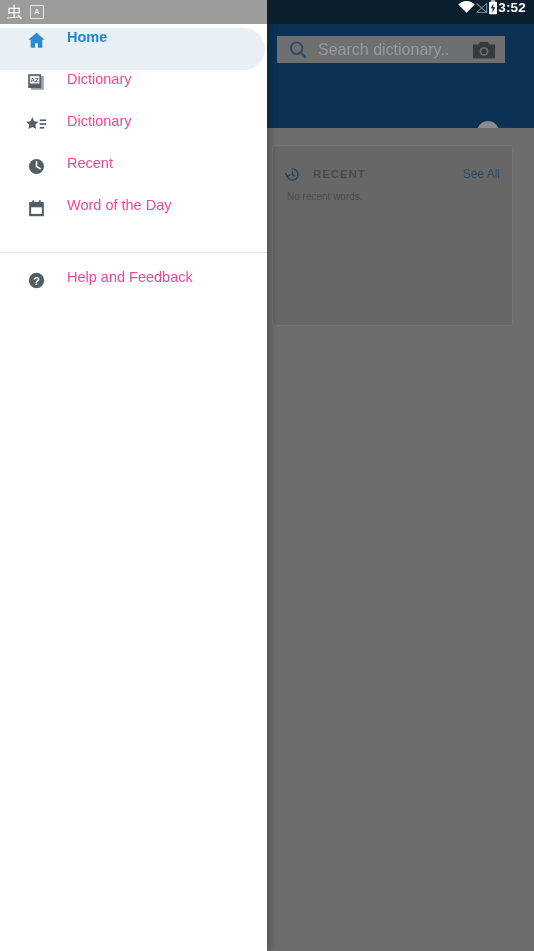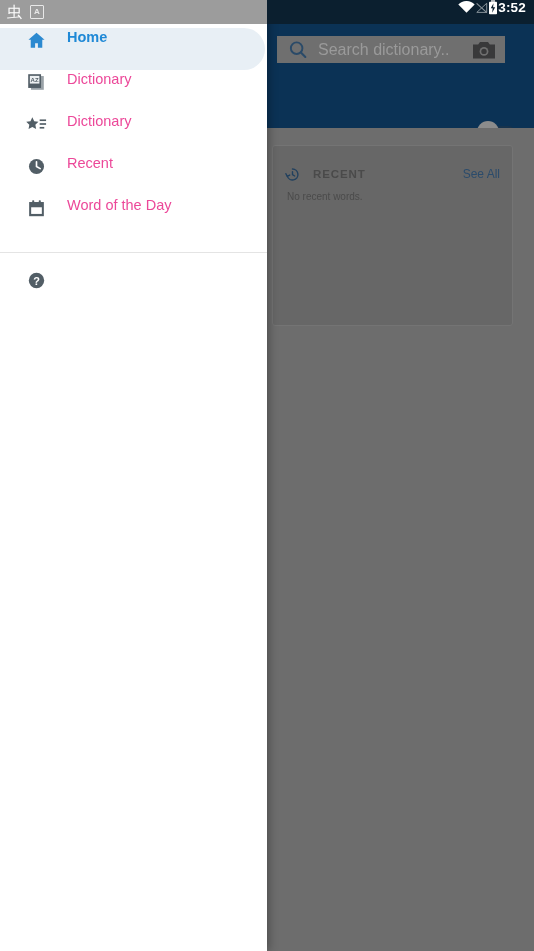--- a/index.html
+++ b/index.html
@@ -361,20 +361,21 @@
 
     <div class="nav-list">
 
       <div class="nav-item">
         <span class="nav-icon">
           <svg viewBox="0 0 24 24" width="21" height="21">
             <circle cx="12" cy="12" r="8.8" fill="#525e66"></circle>
             <text x="12" y="16.6" font-family="Liberation Sans, sans-serif" font-size="12.5" font-weight="bold" fill="#ffffff" text-anchor="middle">?</text>
           </svg>
         </span>
+        <span class="nav-label">Help and Feedback</span>
       </div>
     </div>
   </div>
 
   <div class="statusbar">
     <div class="sb-left-bg"></div>
     <div class="sb-right-bg"></div>
 
     <div class="sb-left-icons">
       <span class="ime-glyph">虫</span>

